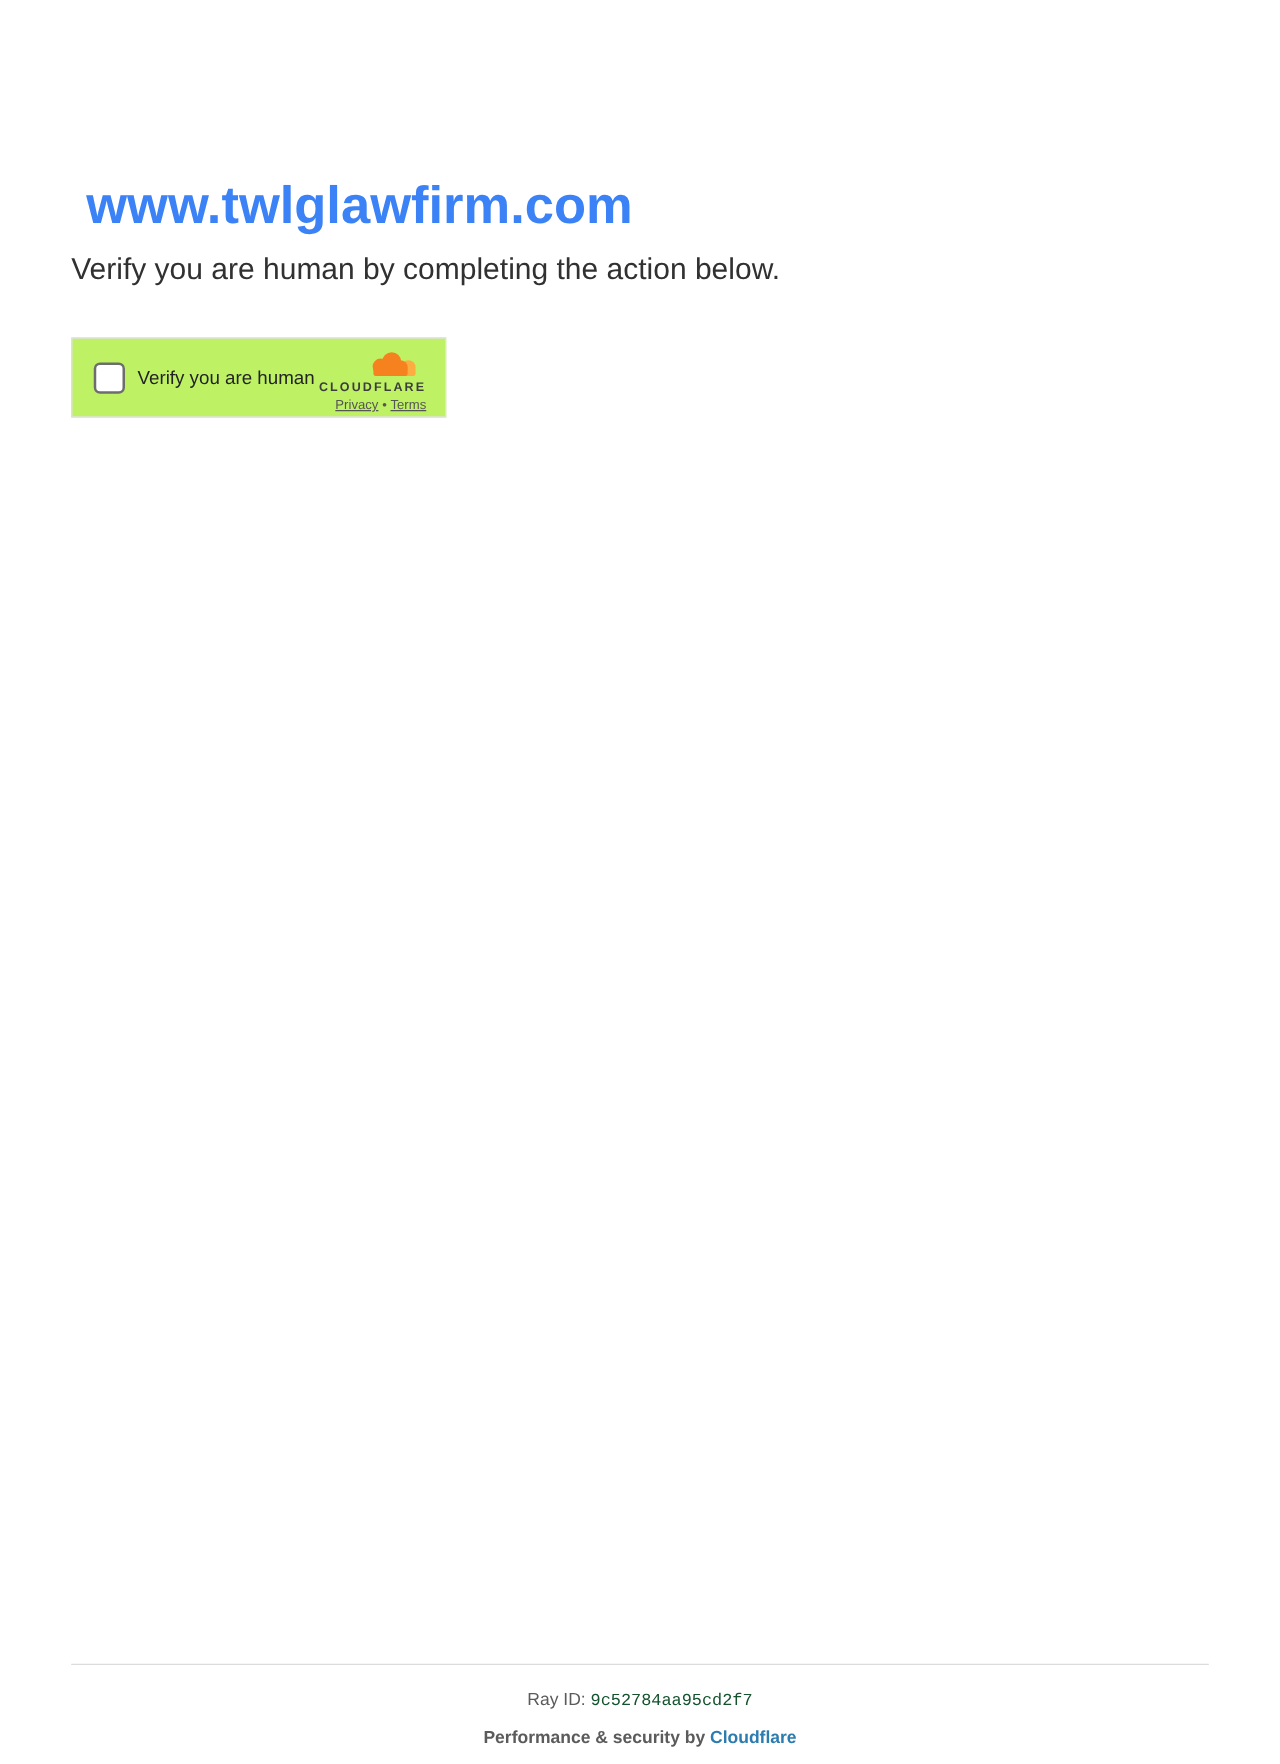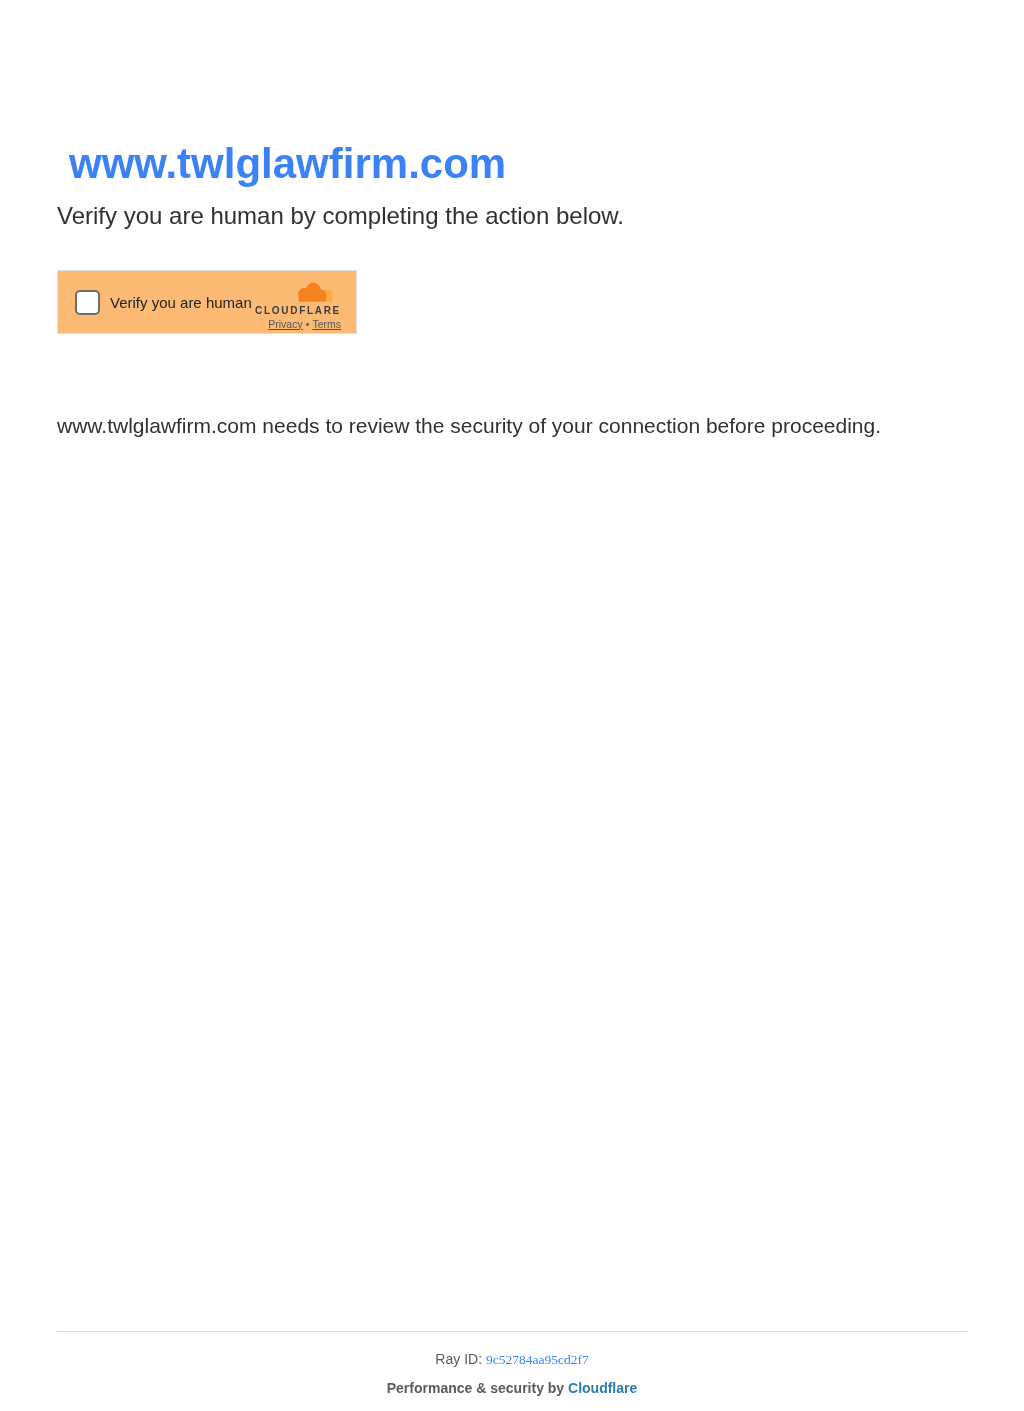--- a/index.html
+++ b/index.html
@@ -31,21 +31,21 @@
     font-weight: 500;
     color: #313131;
   }
 
   
   .turnstile {
     box-sizing: border-box;
     margin-top: 39px;
     width: 300px;
     height: 64px;
-    background: #fdba74;
+    background: #bef264;
     border: 1px solid #e0e0e0;
     display: flex;
     align-items: center;
     justify-content: space-between;
     padding: 0 15px 0 17px;
   }
 
   .cb-wrap { display: flex; align-items: center; }
 
   .checkbox {
@@ -120,23 +120,23 @@
     border-top: 1px solid #dcdcdc;
     height: 0;
   }
   .ray-line {
     margin: 19px 0 0 0;
     text-align: center;
     font-size: 14px;
     color: #5b5b5b;
   }
   .ray-line code {
-    font-family: Liberation Serif, serif;
+    font-family: Liberation Mono, monospace;
     font-size: 13.5px;
-    color: #3b82f6;
+    color: #14532d;
   }
   .perf-line {
     margin: 12px 0 0 0;
     text-align: center;
     font-size: 14px;
     color: #5b5b5b;
     font-weight: bold;
   }
   .perf-line a {
     color: #2c7cb0;
@@ -172,21 +172,20 @@
             <circle cx="43" cy="20" r="9"></circle>
             <rect x="9" y="19" width="43" height="12" rx="3"></rect>
           </g>
         </svg>
       </span>
       <span class="wordmark">CLOUDFLARE</span>
       <span class="brand-links"><a>Privacy</a><span class="dot">•</span><a>Terms</a></span>
     </div>
   </div>
 
-  <p class="core-msg">www.twlglawfirm.com needs to review the security of your connection before proceeding.</p>
 
 </main>
 
 <footer class="footer">
   <div class="footer-divider"></div>
   <p class="ray-line"><span>Ray ID:</span>&nbsp;<code>9c52784aa95cd2f7</code></p>
   <p class="perf-line"><span>Performance &amp; security by</span>&nbsp;<a>Cloudflare</a></p>
 </footer>
 
 </body></html>

